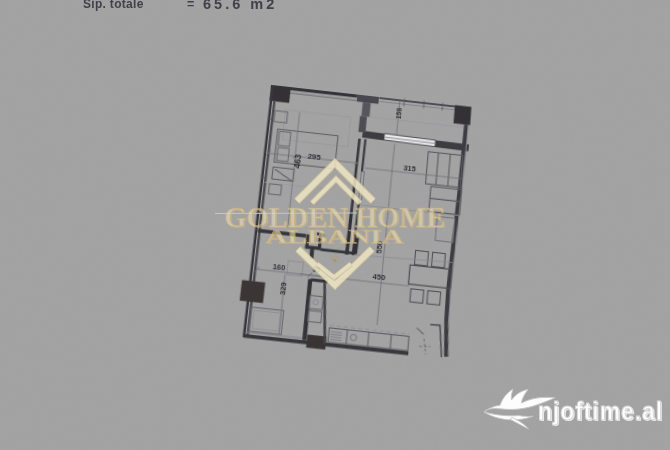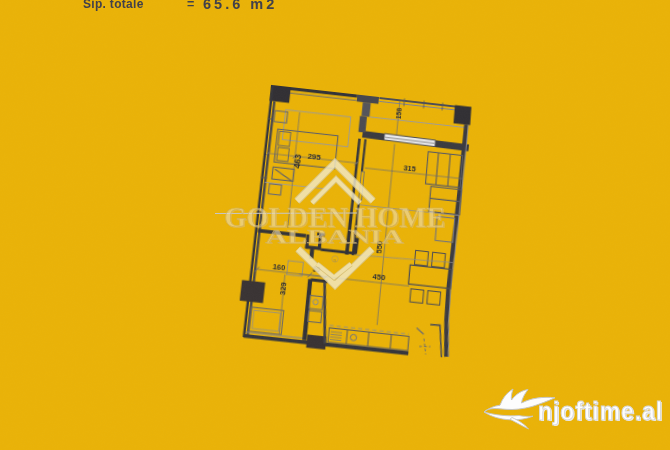--- a/index.html
+++ b/index.html
@@ -1,15 +1,15 @@
 <!DOCTYPE html>
 <html><head><meta charset="utf-8">
 <style>
 html,body{margin:0;padding:0;background:#ffffff}
-#page{position:relative;width:670px;height:450px;overflow:hidden;background:#eab308;font-family:"Liberation Sans",sans-serif}
+#page{position:relative;width:670px;height:450px;overflow:hidden;background:#a3a3a3;font-family:"Liberation Sans",sans-serif}
 .hdr{position:absolute;top:-3px;font-size:13px;font-weight:bold;color:#40404a;filter:blur(0.4px);letter-spacing:0.3px}
 </style></head>
 <body>
 <div id="page">
 <div class="hdr" style="left:83px;font-size:12px">Sip. totale</div>
 <div class="hdr" style="left:187px;font-size:12.5px">=</div>
 <div class="hdr" style="left:203px;top:-4px;font-size:14.5px;letter-spacing:3px">65.6 m2</div>
 
 <div id="planwrap" style="position:absolute;left:0;top:0;width:200px;height:252px;transform-origin:0 0;transform:matrix3d(0.988893,0.112033,0,0.000019,-0.157056,0.941785,0,-0.000173,0,0,1,0,272,85,0,1)">
 <svg width="200" height="252" viewBox="0 0 200 252" style="overflow:visible;filter:blur(0.42px)">

